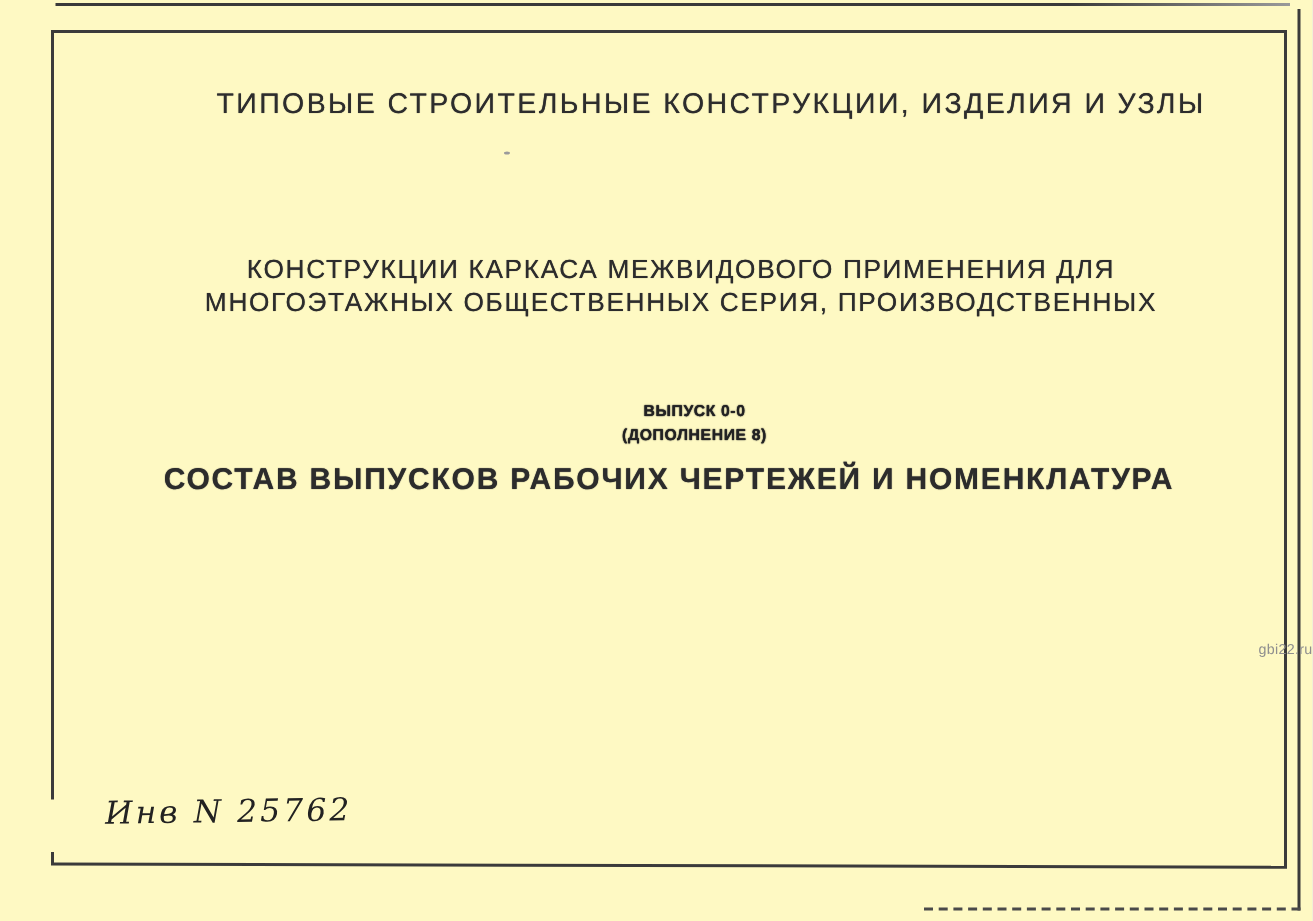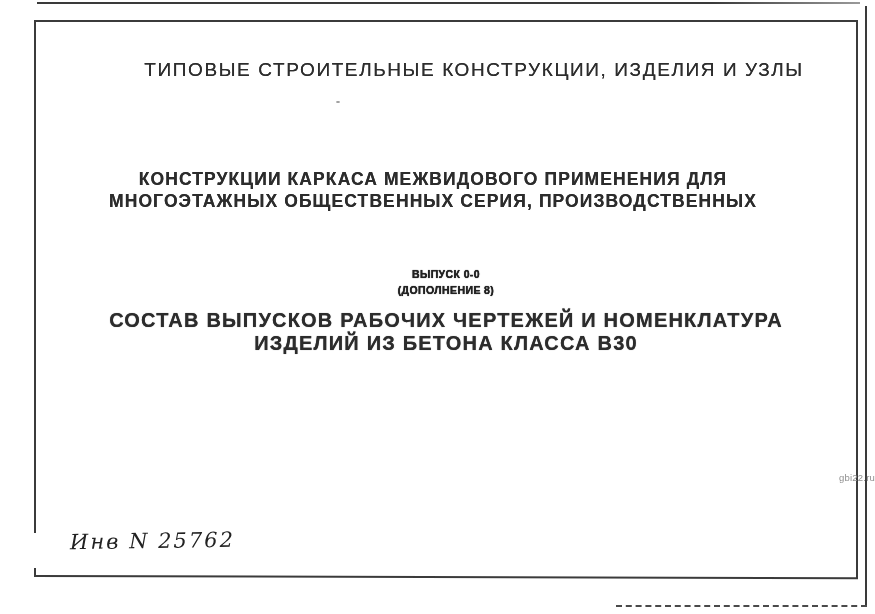--- a/index.html
+++ b/index.html
@@ -1,20 +1,20 @@
 <!DOCTYPE html>
 <html><head>
 <meta charset="utf-8">
 <style>
   html, body { margin: 0; padding: 0; background: #e8e8e8; }
   .page {
     position: relative;
     width: 875px;
     height: 614px;
-    background: #ffffff;
+    background: #fef9c3;
     overflow: hidden;
     font-family: "Liberation Sans", sans-serif;
     color: #2e2e2e;
   }
   
   .outer-top {
     position: absolute; left: 37px; top: 2px; width: 823px; height: 2px;
     background: linear-gradient(to right, #3a3a3a 0%, #3a3a3a 82%, #9a9a9a 100%);
   }
   .outer-right {
@@ -40,45 +40,44 @@
     font-size: 19px; letter-spacing: 1.6px; font-weight: 500;
     color: #2d2d2d; text-shadow: 0 0 0.5px #3a3a3a;
   }
   .series-line {
     top: 101px; padding-left: 8px;
     font-size: 34px; font-weight: 400; letter-spacing: 3px;
     color: #333; text-shadow: 0 0 0.4px #444;
   }
   .series-line .series-gap { display: inline-block; width: 34px; }
   .title-block {
-    top: 168px; left: 22px;
-    font-size: 17.5px; line-height: 22px; letter-spacing: 1.1px; font-weight: 700;
+    top: 168px; left: 43px;
+    font-size: 17.5px; line-height: 22px; letter-spacing: 1.1px; font-weight: 400;
     color: #2c2c2c; text-shadow: 0 0 0.5px #3a3a3a;
   }
   .issue-block {
-    top: 266px; padding-left: 0;
+    top: 266px; padding-left: 17px;
     font-size: 10.5px; line-height: 16px; font-weight: 700; letter-spacing: 0.4px;
     color: #222; text-shadow: 0 0 1px #333, 0 0 0.5px #222;
   }
   .contents-block {
     top: 309px;
     font-size: 20px; line-height: 23px; letter-spacing: 1.2px; font-weight: 600;
     color: #2c2c2c; text-shadow: 0 0 0.7px #3a3a3a;
   }
   .inventory-number {
     position: absolute; left: 70px; top: 529px;
     font-family: "DejaVu Serif", serif; font-style: italic;
     font-size: 21px; letter-spacing: 2px; color: #222;
     transform: rotate(-0.8deg); white-space: nowrap;
   }
   .watermark {
     position: absolute; left: 814px; top: 428px; width: 61px;
     font-size: 9.5px; color: #8f8f8f; text-align: right; letter-spacing: 0.2px;
     white-space: nowrap;
-    margin-top: 44px;
   }
   .speck-1 { position: absolute; left: 336px; top: 101px; width: 4px; height: 2px; background: #9b9b9b; border-radius: 50%; }
 </style>
 </head>
 <body>
 
 <div class="page">
 
   <div class="outer-top"></div>
   <div class="outer-right"></div>
@@ -100,20 +99,19 @@
     <div>МНОГОЭТАЖНЫХ ОБЩЕСТВЕННЫХ СЕРИЯ, ПРОИЗВОДСТВЕННЫХ</div>
   </div>
 
   <div class="tblock issue-block">
     <div>ВЫПУСК 0-0</div>
     <div>(ДОПОЛНЕНИЕ 8)</div>
   </div>
 
   <div class="tblock contents-block">
     <div>СОСТАВ ВЫПУСКОВ РАБОЧИХ ЧЕРТЕЖЕЙ И НОМЕНКЛАТУРА</div>
-    <div>ИЗДЕЛИЙ ИЗ БЕТОНА КЛАССА В30</div>
   </div>
 
   <div class="inventory-number">Инв N 25762</div>
 
   <div class="watermark">gbi22.ru</div>
 
 </div>
 
 </body></html>

